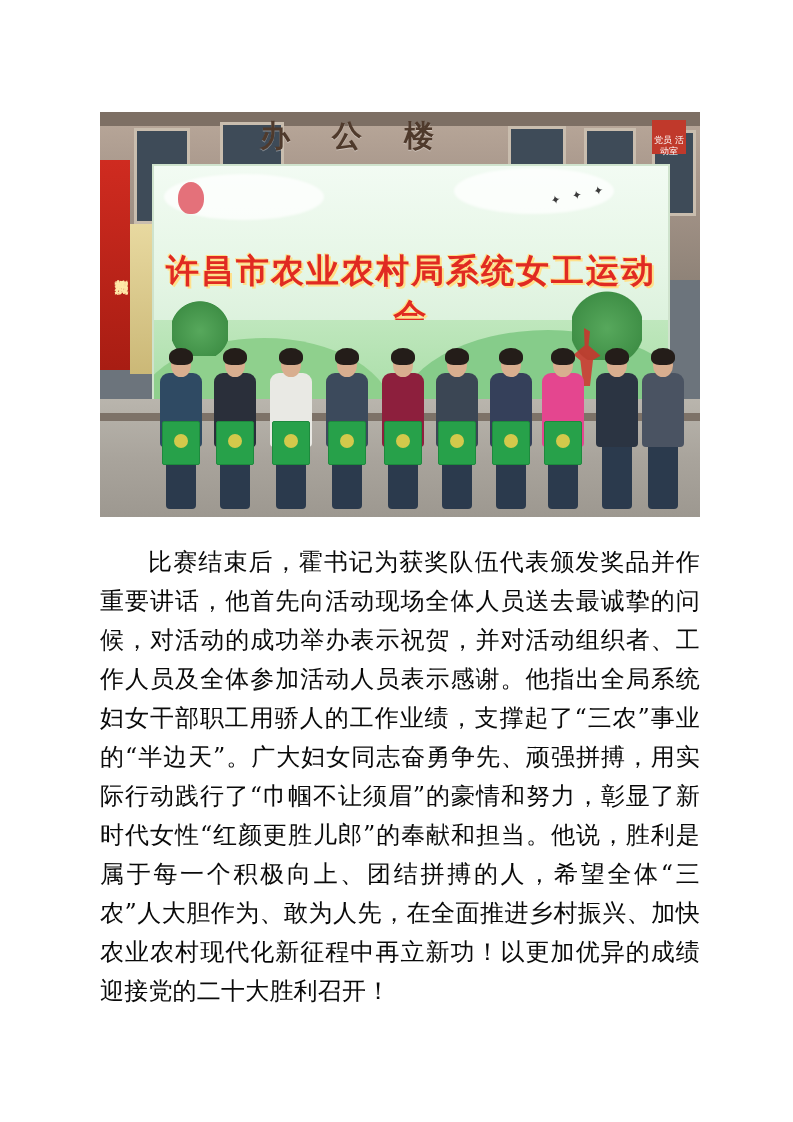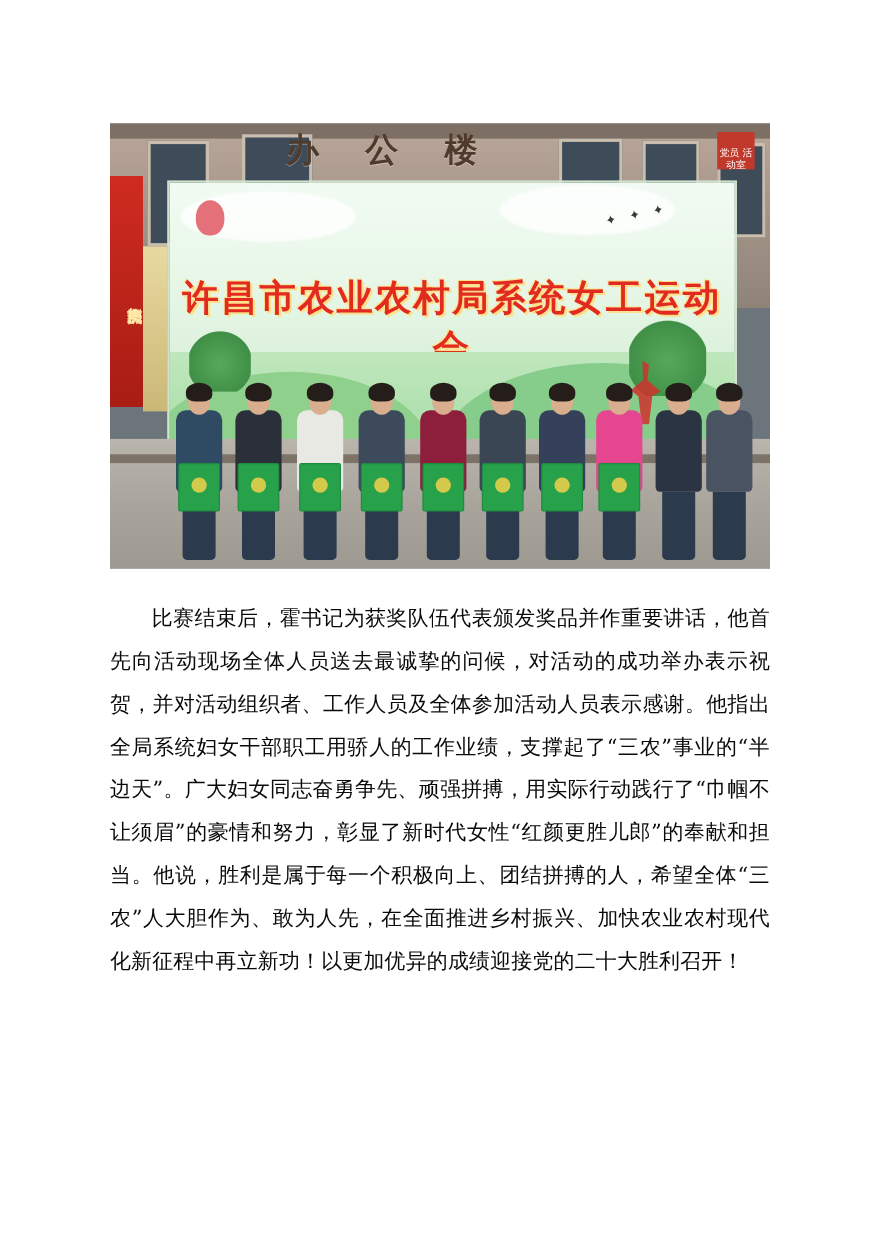--- a/index.html
+++ b/index.html
@@ -267,21 +267,21 @@
     left: 50%; top: 12px; transform: translateX(-50%);
     width: 14px; height: 14px;
     border-radius: 50%;
     background: #f2d04b;
     opacity: .85;
   }
 
   
   .body-text {
     margin-top: 26px;
-    font-size: 19px;
+    font-size: 24px;
     line-height: 39px;
     color: #0a0a0a;
     text-align: justify;
     text-indent: 2em;
     font-family: "DejaVu Serif", "Liberation Serif", serif;
     letter-spacing: 0.2px;
   }
 </style>
 </head>
 <body>

